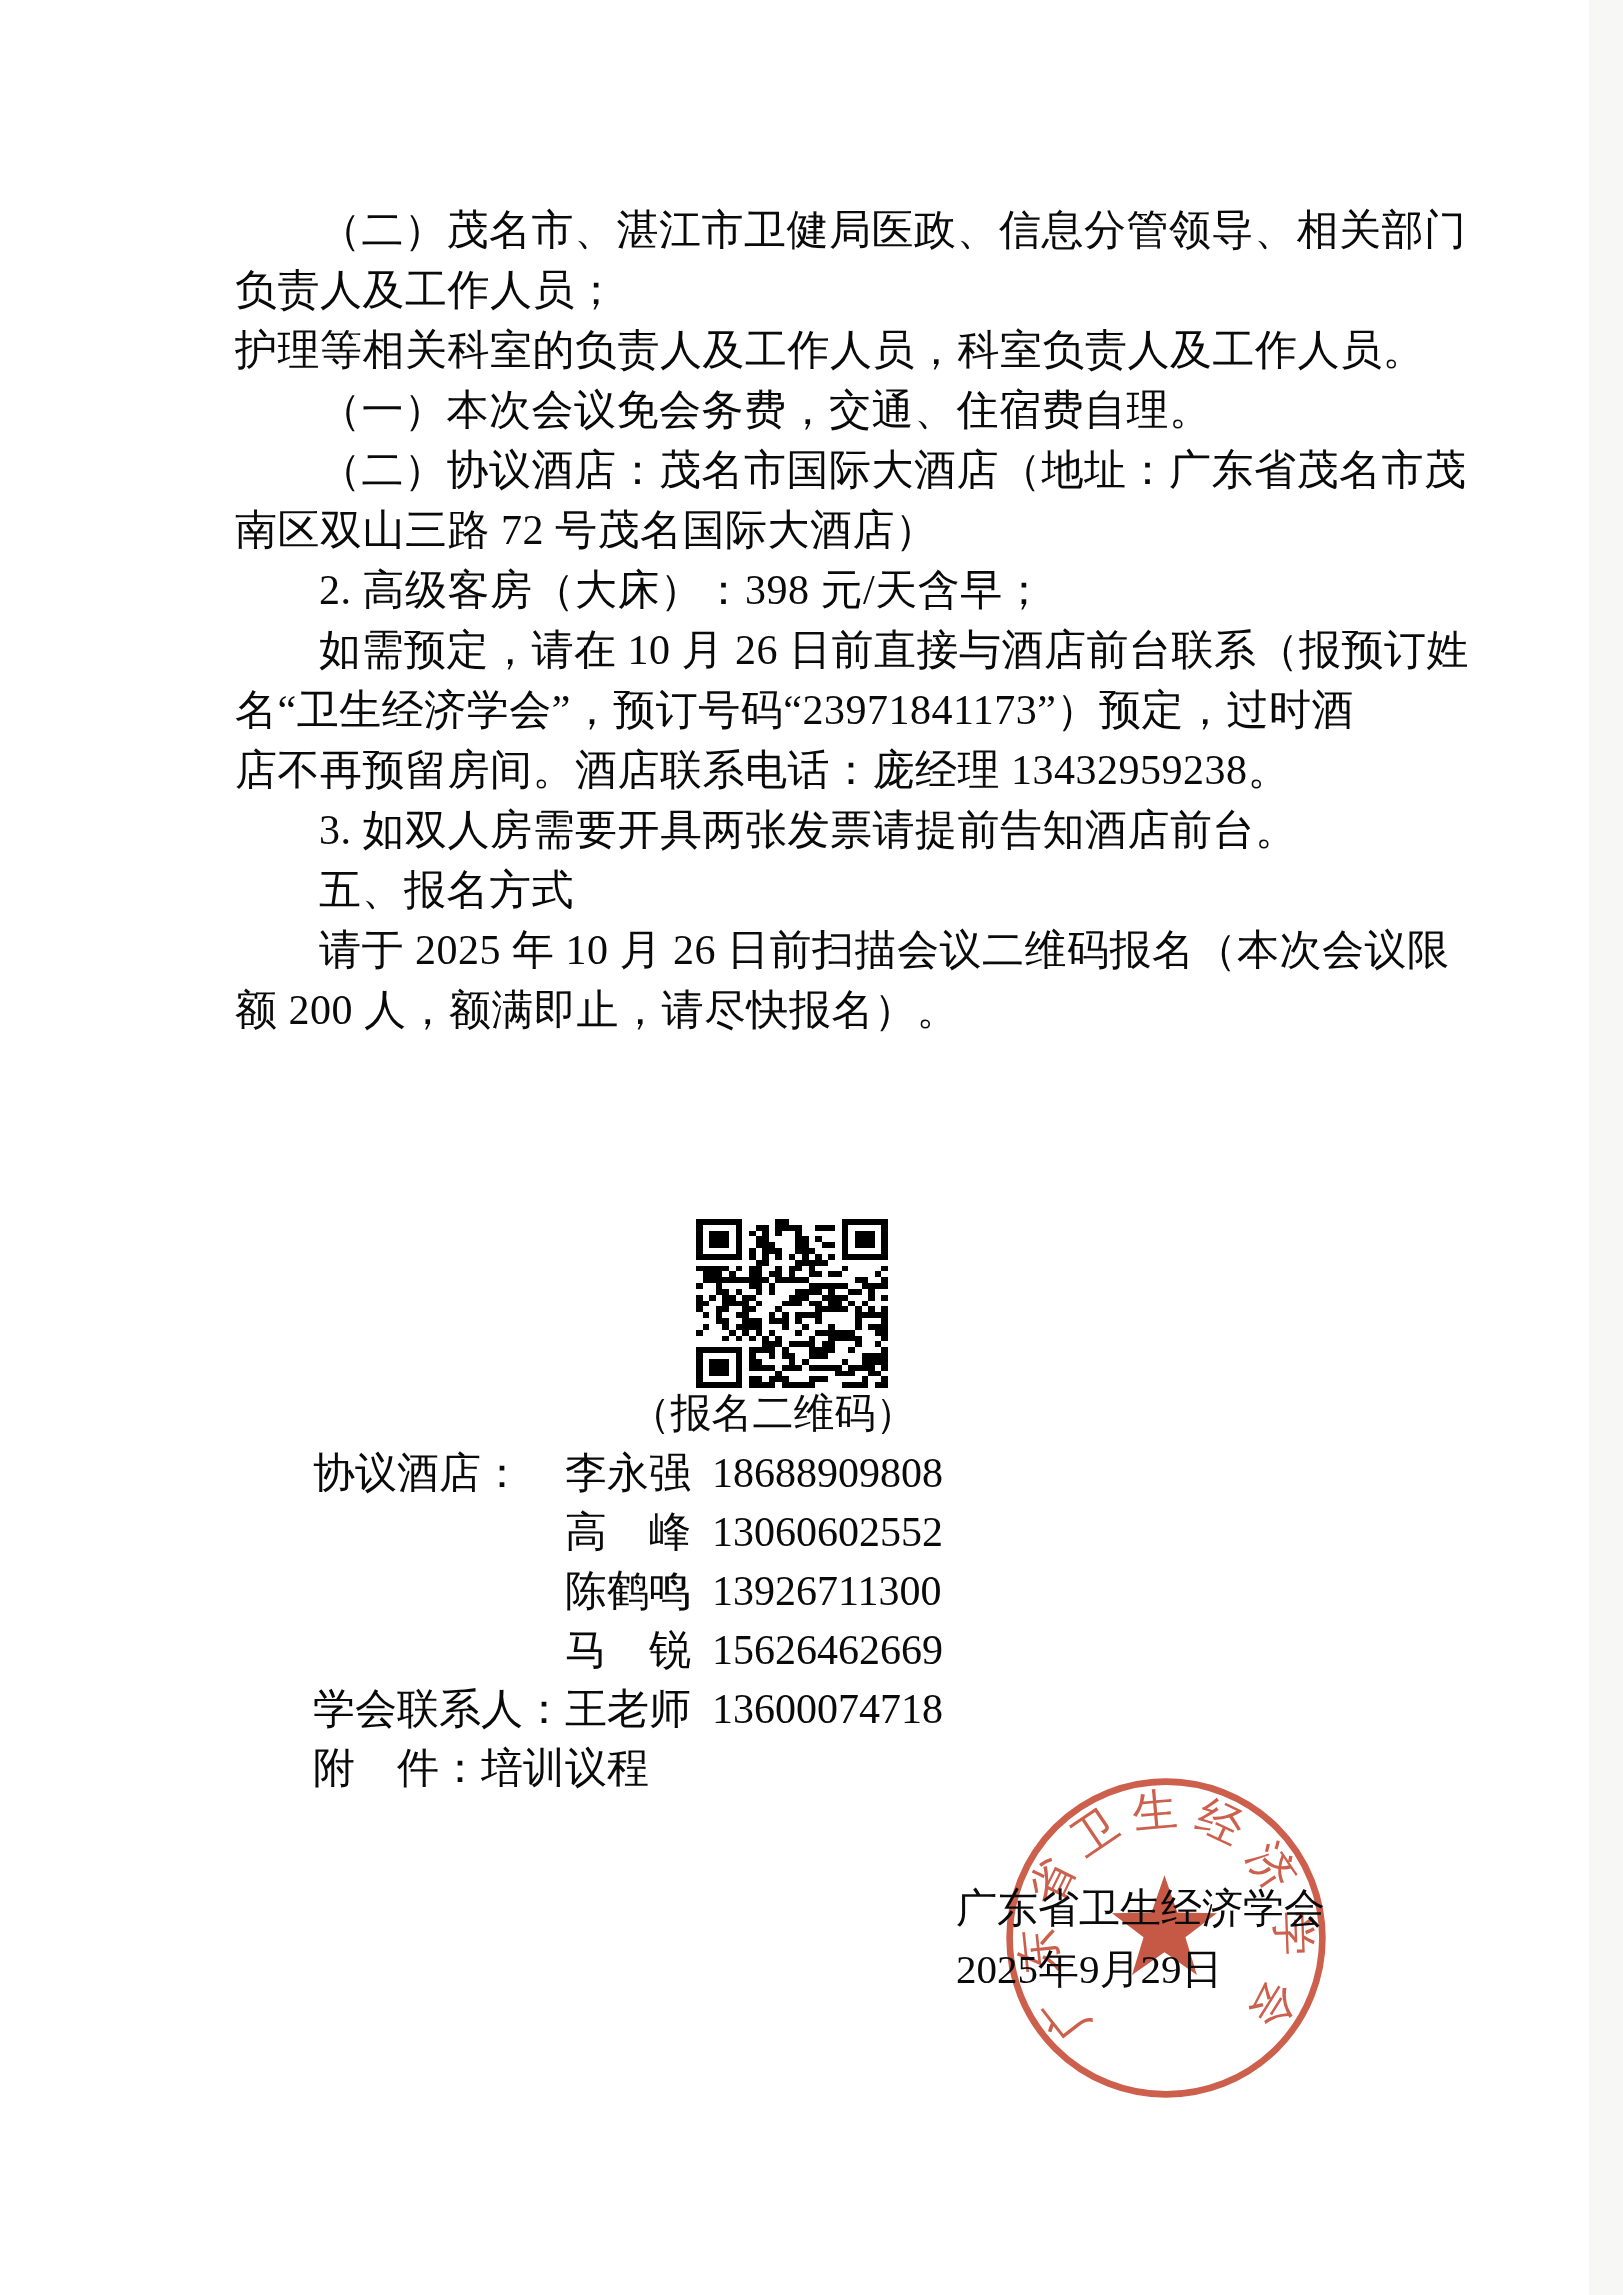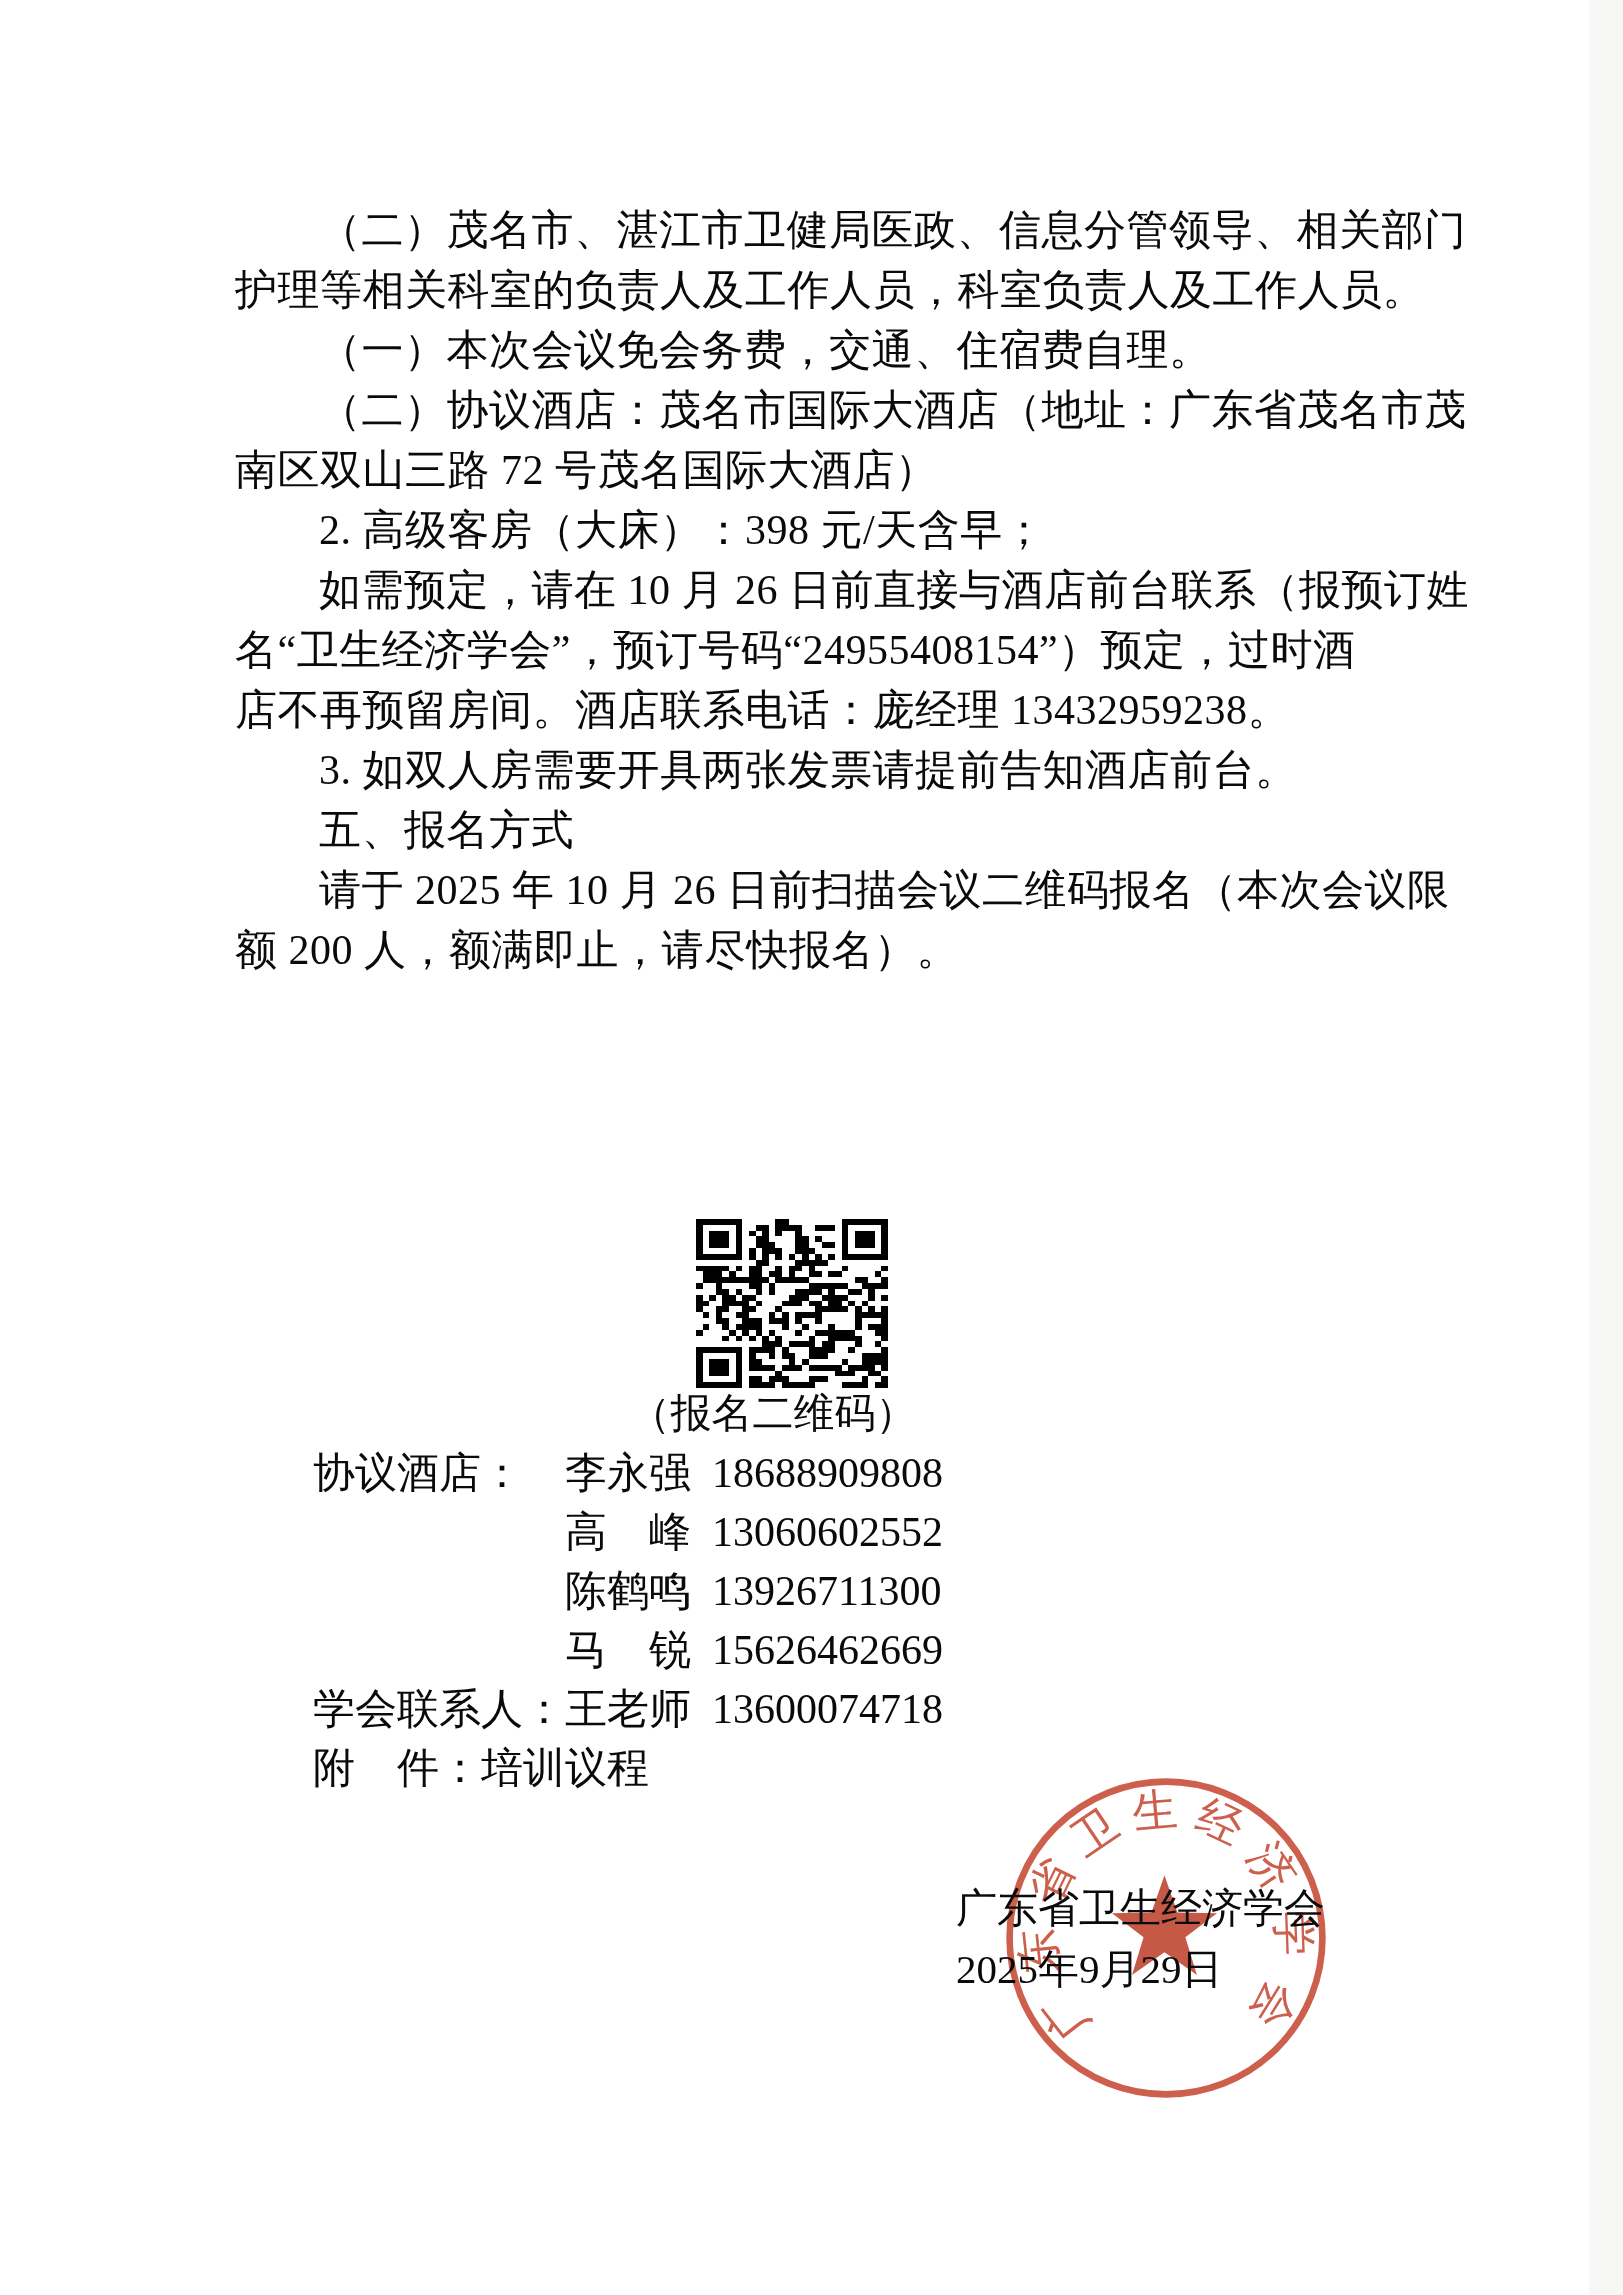--- a/index.html
+++ b/index.html
@@ -58,27 +58,28 @@
     font-size:88px;
   }
 </style>
 </head>
 <body>
 
 <div class="page">
 
   <div class="body-text">
     <div class="line indent">（二）茂名市、湛江市卫健局医政、信息分管领导、相关部门</div>
+    <div class="line">负责人及工作人员；</div>
     <div class="line">护理等相关科室的负责人及工作人员，科室负责人及工作人员。</div>
     <div class="line indent">（一）本次会议免会务费，交通、住宿费自理。</div>
     <div class="line indent">（二）协议酒店：茂名市国际大酒店（地址：广东省茂名市茂</div>
     <div class="line">南区双山三路 72 号茂名国际大酒店）</div>
     <div class="line indent">2. 高级客房（大床）：398 元/天含早；</div>
     <div class="line indent">如需预定，请在 10 月 26 日前直接与酒店前台联系（报预订姓</div>
-    <div class="line">名“卫生经济学会”，预订号码“24955408154”）预定，过时酒</div>
+    <div class="line">名“卫生经济学会”，预订号码“23971841173”）预定，过时酒</div>
     <div class="line">店不再预留房间。酒店联系电话：庞经理 13432959238。</div>
     <div class="line indent">3. 如双人房需要开具两张发票请提前告知酒店前台。</div>
     <div class="line indent">五、报名方式</div>
     <div class="line indent">请于 2025 年 10 月 26 日前扫描会议二维码报名（本次会议限</div>
     <div class="line">额 200 人，额满即止，请尽快报名）。</div>
   </div>
 
   <svg class="qr-code" id="qr" viewBox="0 0 29 29" preserveAspectRatio="none" shape-rendering="crispEdges">
       <rect x="0" y="0" width="29" height="29" fill="#ffffff"></rect>
       <rect x="12" y="0" width="1" height="1" fill="#000"></rect>

